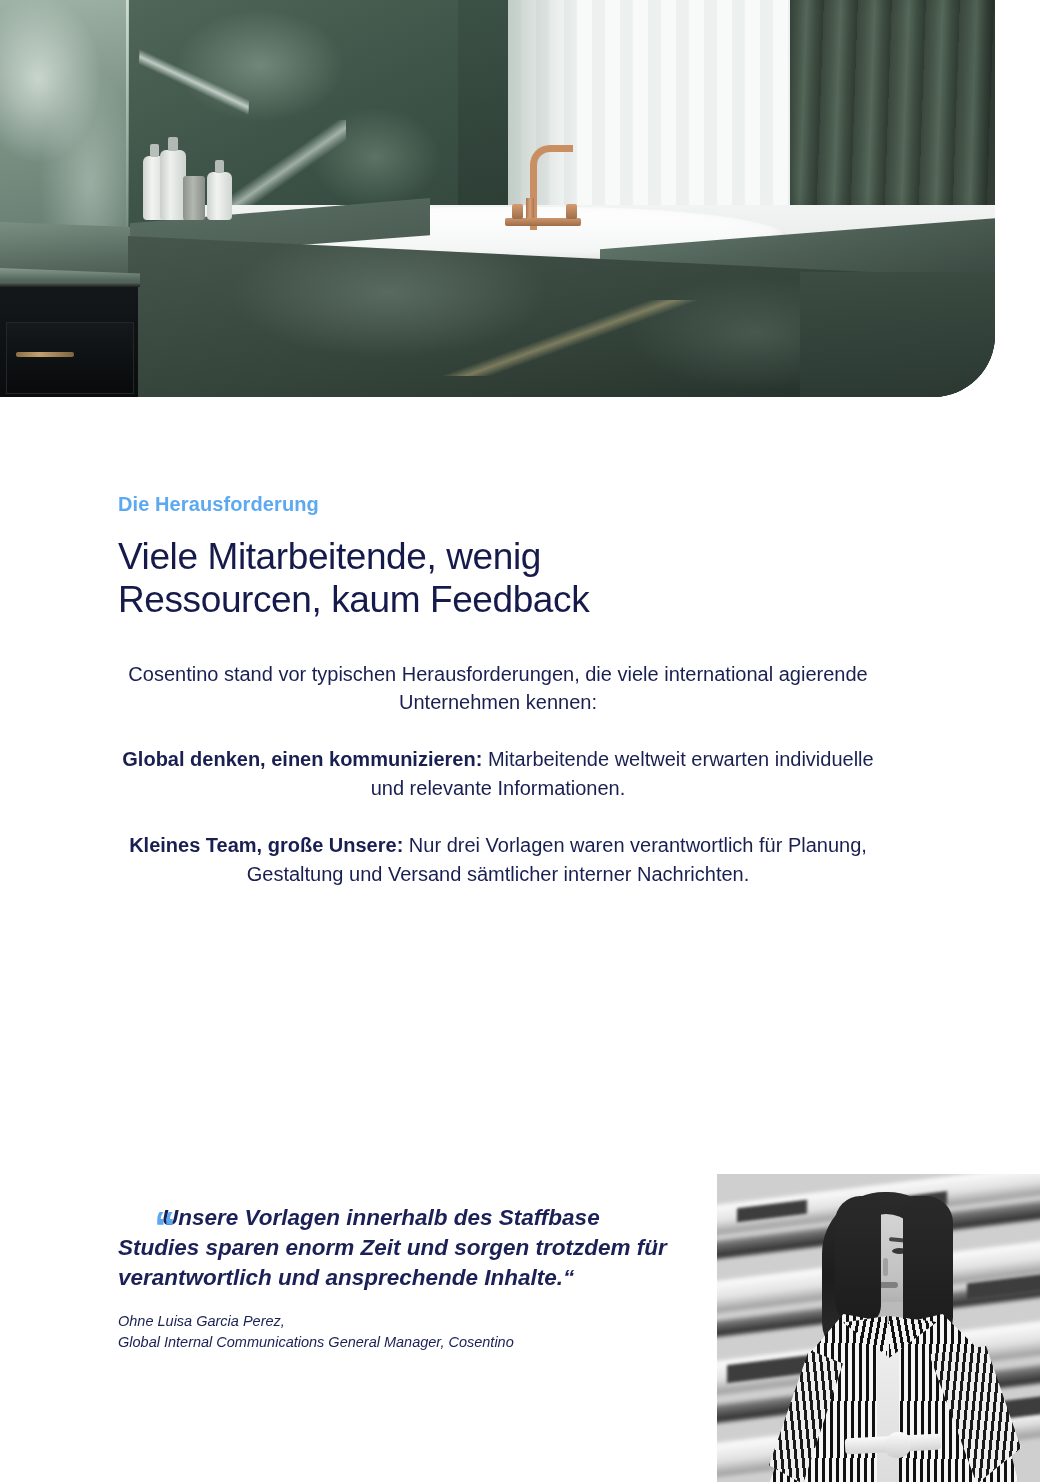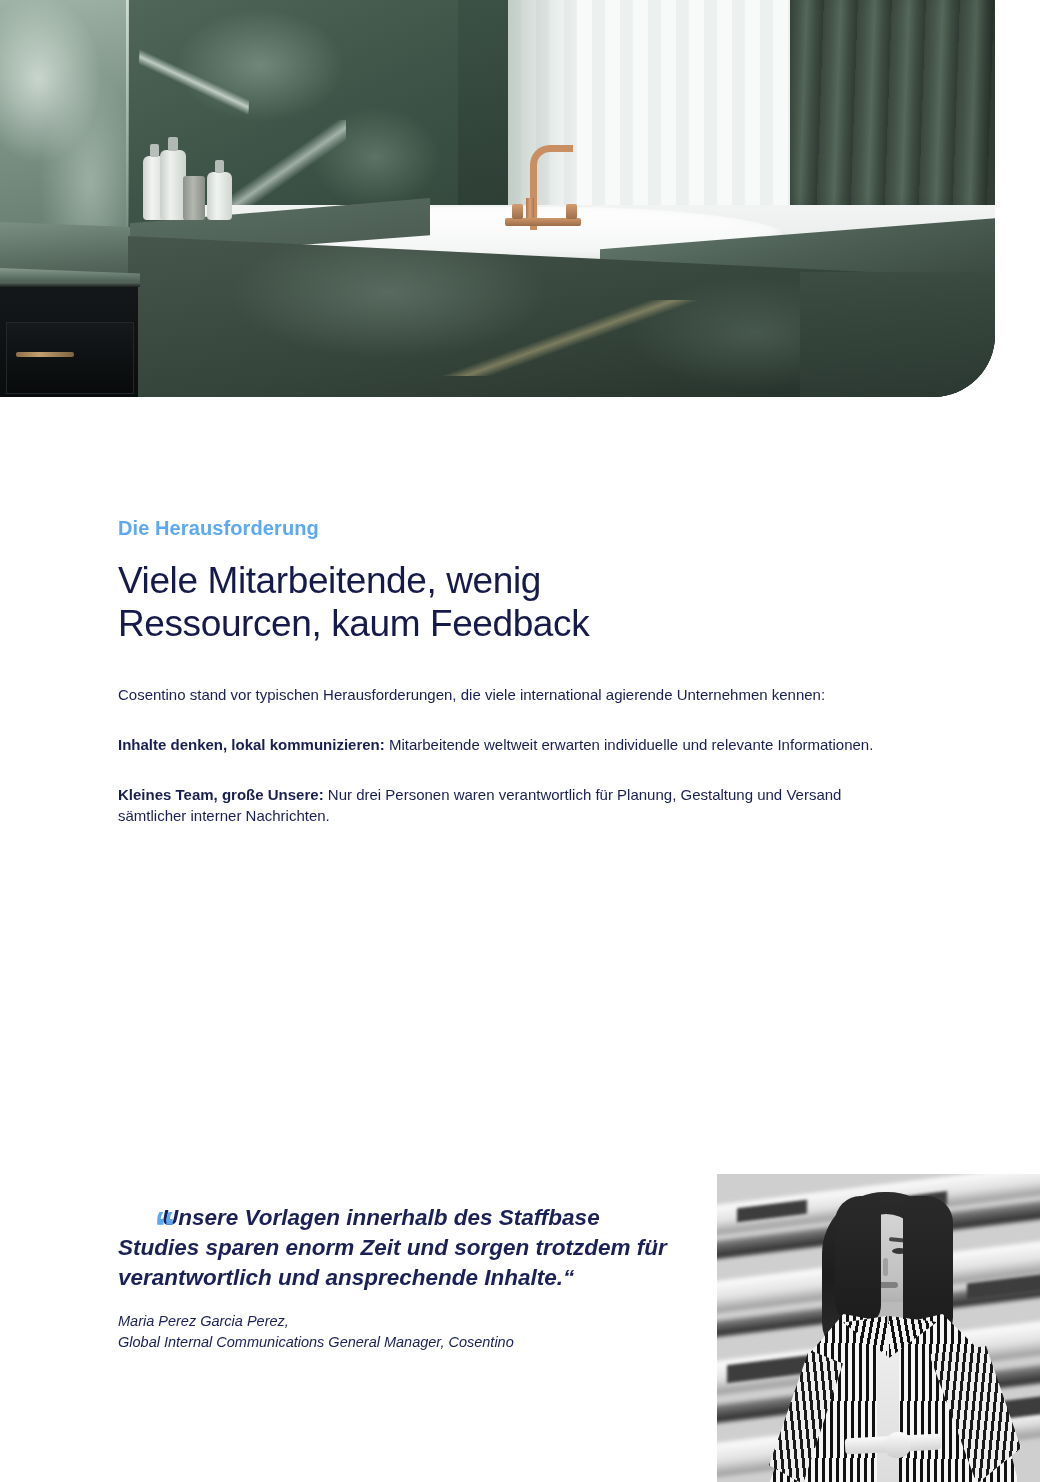--- a/index.html
+++ b/index.html
@@ -203,45 +203,45 @@
   }
   .faucet-h1 { position:absolute; left:512px; top:204px; width:11px; height:15px; background:linear-gradient(180deg,#d49b6f,#9d6e4a); border-radius:2px; }
   .faucet-h2 { position:absolute; left:566px; top:204px; width:11px; height:15px; background:linear-gradient(180deg,#d49b6f,#9d6e4a); border-radius:2px; }
 
   
   .content {
     position: absolute;
     left: 118px;
     top: 492px;
     width: 760px;
-    margin-top: 24px;
   }
   .eyebrow {
     font-size: 20px;
     font-weight: bold;
     color: #5CA9F1;
     letter-spacing: .1px;
     margin: 0 0 19px 0;
     line-height: 1.2;
   }
   .headline {
     font-size: 37px;
     font-weight: normal;
     color: #161A4B;
     line-height: 1.17;
     letter-spacing: -.4px;
     margin: 0 0 38px 0;
     max-width: 620px;
   }
   .para {
-    font-size: 15px;
+    font-size: 20px;
     line-height: 1.42;
     color: #1A1F52;
     margin: 0 0 29px 0;
     max-width: 760px;
+    text-align: center;
   }
   .para:last-child { margin-bottom: 0; }
   .para b { font-weight: bold; }
 
   
   .quote-wrap {
     position: absolute;
     left: 118px;
     top: 1203px;
     width: 560px;
@@ -442,33 +442,33 @@
 </div>
 
 <div class="content">
   <p class="eyebrow">Die Herausforderung</p>
   <h1 class="headline">Viele Mitarbeitende, wenig Ressourcen, kaum Feedback</h1>
 
   <p class="para">
     <b></b><span>Cosentino stand vor typischen Herausforderungen, die viele international agierende Unternehmen kennen:</span>
   </p>
   <p class="para">
-    <b>Inhalte denken, lokal kommunizieren:</b><span> Mitarbeitende weltweit erwarten individuelle und relevante Informationen.</span>
+    <b>Global denken, einen kommunizieren:</b><span> Mitarbeitende weltweit erwarten individuelle und relevante Informationen.</span>
   </p>
   <p class="para">
-    <b>Kleines Team, große Unsere:</b><span> Nur drei Personen waren verantwortlich für Planung, Gestaltung und Versand sämtlicher interner Nachrichten.</span>
+    <b>Kleines Team, große Unsere:</b><span> Nur drei Vorlagen waren verantwortlich für Planung, Gestaltung und Versand sämtlicher interner Nachrichten.</span>
   </p>
 </div>
 
 <div class="quote-wrap">
   <blockquote class="quote-text">
     <span class="quote-mark">“</span><span>Unsere Vorlagen innerhalb des Staffbase Studies sparen enorm Zeit und sorgen trotzdem für verantwortlich und ansprechende Inhalte.“</span>
   </blockquote>
   <div class="attribution">
-    <div>Maria Perez Garcia Perez,</div>
+    <div>Ohne Luisa Garcia Perez,</div>
     <div>Global Internal Communications General Manager, Cosentino</div>
   </div>
 </div>
 
 <div class="portrait">
   <div class="bg-architecture">
     <div class="slab s1"></div>
     <div class="slab dark s2"></div>
     <div class="slab s3"></div>
     <div class="slab dark s4"></div>

